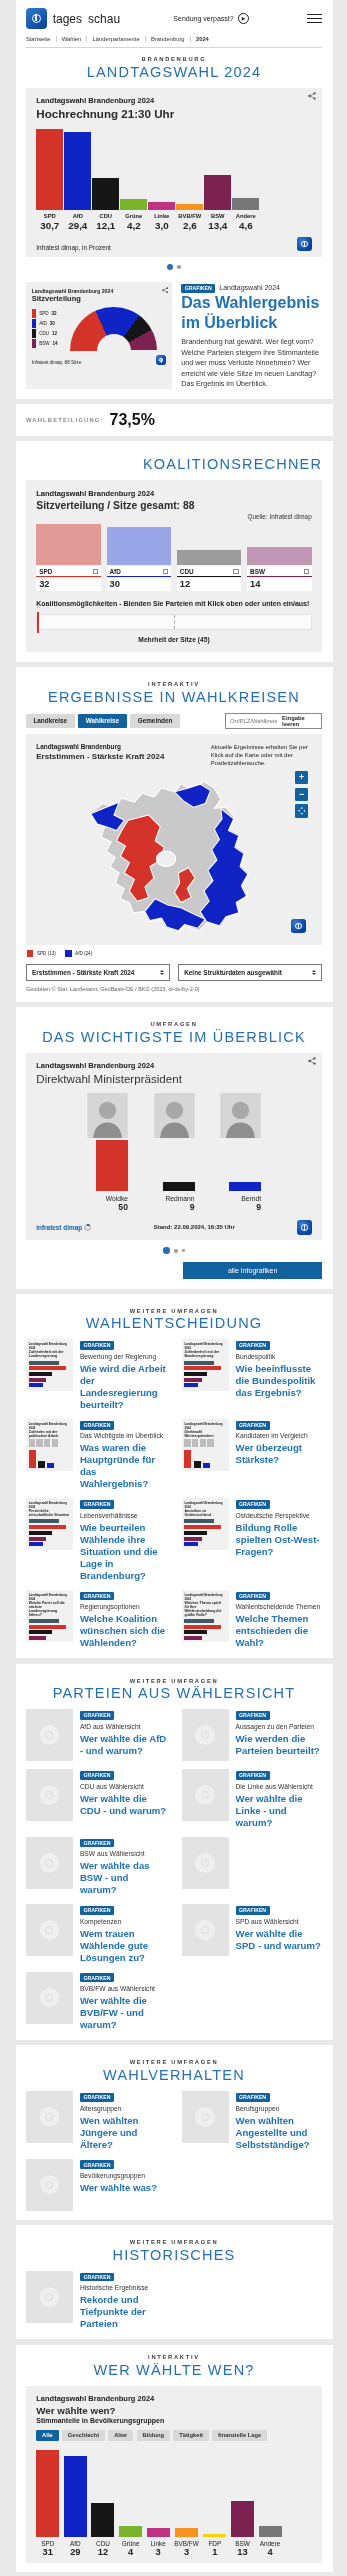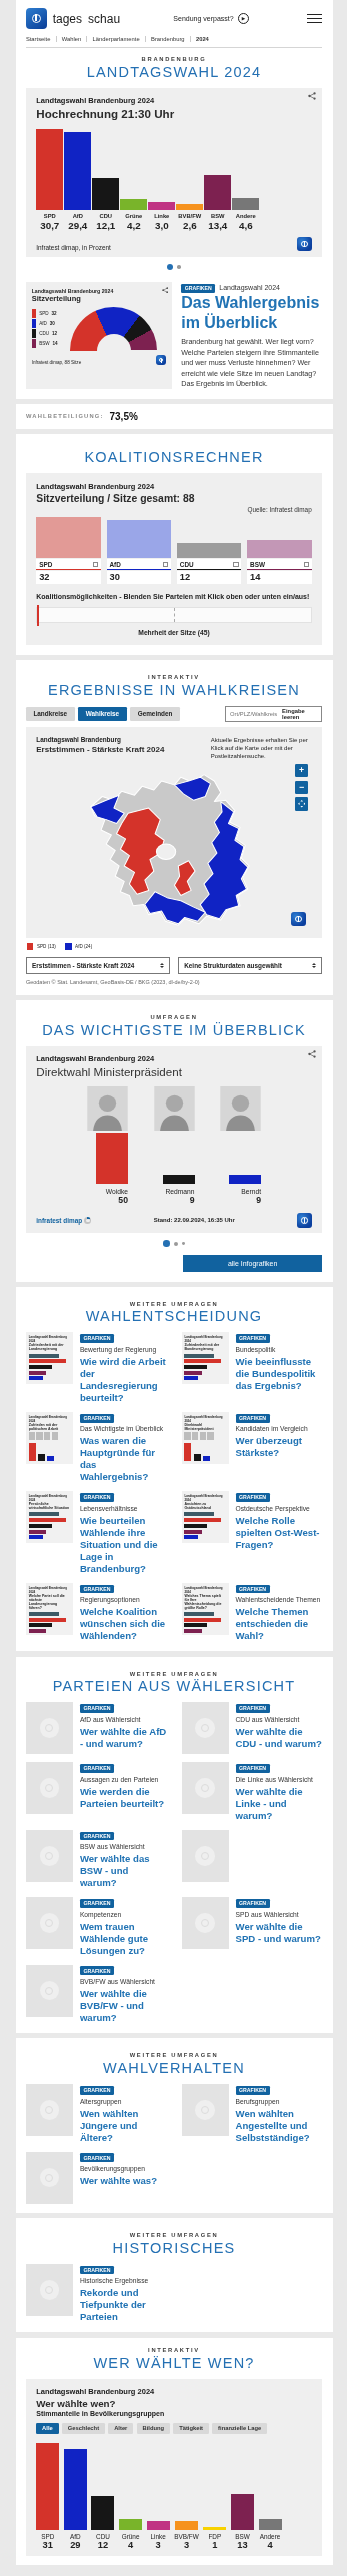--- a/index.html
+++ b/index.html
@@ -67,21 +67,21 @@
   .donut-hole { position:absolute; left:27px; top:27px; width:34px; height:34px; border-radius:50%; background:#efefef; }
   .ov-src { display:flex; justify-content:space-between; align-items:flex-end; font-size:4.6px; margin-top:3.5px; }
   .badge { display:inline-block; background:#11629f; color:#fff; font-size:5.2px; font-weight:bold; padding:1.2px 3.5px 1.7px; border-radius:1.2px; }
   .t-kicker { font-size:7px; color:#333; margin-left:4px; }
   .t-head { color:#2173b4; font-weight:bold; font-size:16px; line-height:1.25; }
   .t-body { font-size:7.2px; color:#333; line-height:1.45; margin-top:4.6px; }
 
   
   .turnout { display:flex; align-items:center; gap:5.8px; padding:7px 10.4px; }
   .turnout-label { font-size:5.8px; letter-spacing:1.2px; color:#8a8a8a; font-weight:bold; }
-  .turnout-val { font-size:10px; font-weight:bold; color:#111; }
+  .turnout-val { font-size:16px; font-weight:bold; color:#111; }
 
   
   .quelle { text-align:right; font-size:6.4px; color:#333; margin-top:2.3px; }
   .ko-row { display:flex; gap:5.8px; margin-top:3.5px; }
   .ko-col { width:68px; }
   .ko-block-area { height:42px; display:flex; align-items:flex-end; }
   .ko-block { width:100%; }
   .ko-label { display:flex; justify-content:space-between; align-items:center; background:#fff; font-size:6.4px; font-weight:bold; padding:1.7px 2.9px; margin-top:0.6px; }
   .chk { width:5.2px; height:5.2px; border:0.6px solid #8a8a8a; background:#fff; }
   .ko-line { height:1.2px; }
@@ -326,21 +326,21 @@
         </div>
       </div>
     </div>
 
     <div class="section turnout" style="padding:7px 10.4px;">
       <span class="turnout-label">WAHLBETEILIGUNG:</span>
       <span class="turnout-val">73,5%</span>
     </div>
 
     <div class="section" style="padding-top:15px;">
-      <div class="sec-title" style="margin-top:0;">KOALITIONSRECHNER</div>
+      <div class="sec-title" style="margin-top:0;text-align:right;">KOALITIONSRECHNER</div>
       <div class="card">
         <div class="card-eyebrow">Landtagswahl Brandenburg 2024</div>
         <div class="card-title" style="font-size:10.4px;">Sitzverteilung / Sitze gesamt: 88</div>
         <div class="quelle">Quelle: Infratest dimap</div>
         <div class="ko-row" id="ko-row">
             <div class="ko-col">
               <div class="ko-block-area">
                 <div class="ko-block" style="background: rgb(226, 154, 150); height: 41px;"></div>
               </div>
               <div class="ko-label">
@@ -631,21 +631,21 @@
               <div class="te">Landtagswahl Brandenburg 2024</div>
               <div class="tt">Ansichten zu Ostdeutschland</div>
               <div style="display:flex;flex-direction:column;gap:1.7px;margin-top:2.3px;">
                 <span style="width:30px;height:4px;background:#3d5a66;"></span>
                 <span style="width:37px;height:4px;background:#d4332a;"></span>
                 <span style="width:23px;height:4px;background:#161616;"></span>
                 <span style="width:17.4px;height:4px;background:#7d2150;"></span>
                 <span style="width:14px;height:4px;background:#1023c4;"></span>
               </div>
             </div>
-            <div><span class="badge">GRAFIKEN</span><span class="tc-kicker">Ostdeutsche Perspektive</span><div class="t-head tc-head">Welche Rolle spielten Ost-West-Fragen?</div></div>
+            <div><span class="badge">GRAFIKEN</span><span class="tc-kicker">Ostdeutsche Perspektive</span><div class="t-head tc-head">Bildung Rolle spielten Ost-West-Fragen?</div></div>
           </div>
           <div class="tcard">
             <div class="thumb">
               <div class="te">Landtagswahl Brandenburg 2024</div>
               <div class="tt">Welche Partei soll die nächste Landesregierung führen?</div>
               <div style="display:flex;flex-direction:column;gap:1.7px;margin-top:2.3px;">
                 <span style="width:30px;height:4px;background:#3d5a66;"></span>
                 <span style="width:37px;height:4px;background:#d4332a;"></span>
                 <span style="width:23px;height:4px;background:#161616;"></span>
                 <span style="width:17.4px;height:4px;background:#7d2150;"></span>
@@ -682,29 +682,29 @@
               </div>
             </div>
             <div><span class="badge">GRAFIKEN</span><span class="tc-kicker">AfD aus Wählersicht</span><div class="t-head tc-head">Wer wählte die AfD - und warum?</div></div>
           </div>
           <div class="tcard">
             <div class="thumb-ph">
               <div class="ph-circle">
                 <div class="ph-ring"></div>
               </div>
             </div>
+            <div><span class="badge">GRAFIKEN</span><span class="tc-kicker">Aussagen zu den Parteien</span><div class="t-head tc-head">Wie werden die Parteien beurteilt?</div></div>
+          </div>
+          <div class="tcard">
+            <div class="thumb-ph">
+              <div class="ph-circle">
+                <div class="ph-ring"></div>
+              </div>
+            </div>
             <div><span class="badge">GRAFIKEN</span><span class="tc-kicker">CDU aus Wählersicht</span><div class="t-head tc-head">Wer wählte die CDU - und warum?</div></div>
-          </div>
-          <div class="tcard">
-            <div class="thumb-ph">
-              <div class="ph-circle">
-                <div class="ph-ring"></div>
-              </div>
-            </div>
-            <div><span class="badge">GRAFIKEN</span><span class="tc-kicker">Aussagen zu den Parteien</span><div class="t-head tc-head">Wie werden die Parteien beurteilt?</div></div>
           </div>
           <div class="tcard">
             <div class="thumb-ph">
               <div class="ph-circle">
                 <div class="ph-ring"></div>
               </div>
             </div>
             <div><span class="badge">GRAFIKEN</span><span class="tc-kicker">Die Linke aus Wählersicht</span><div class="t-head tc-head">Wer wählte die Linke - und warum?</div></div>
           </div>
           <div class="tcard">

